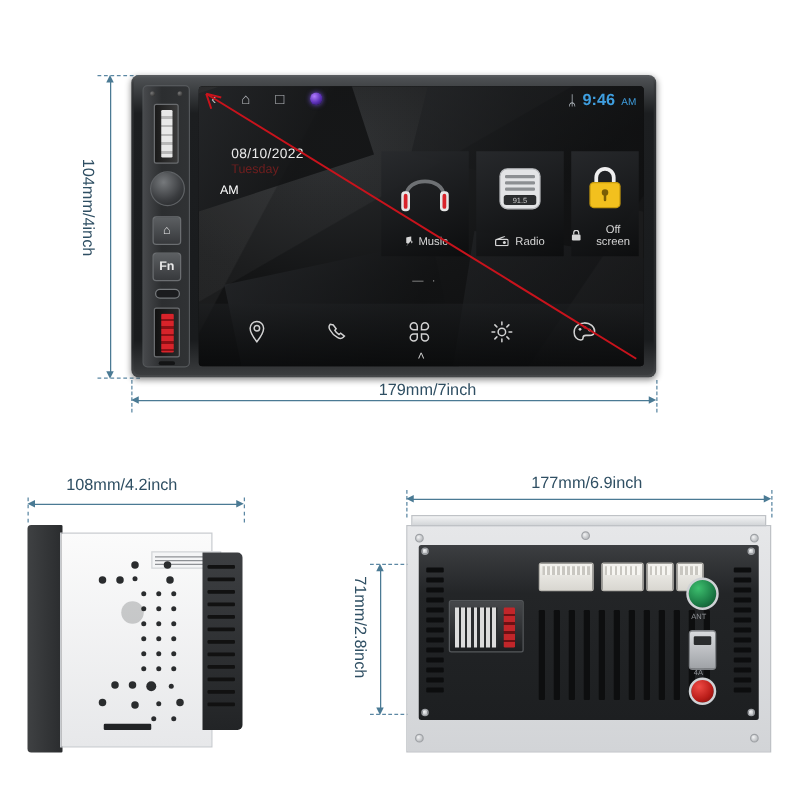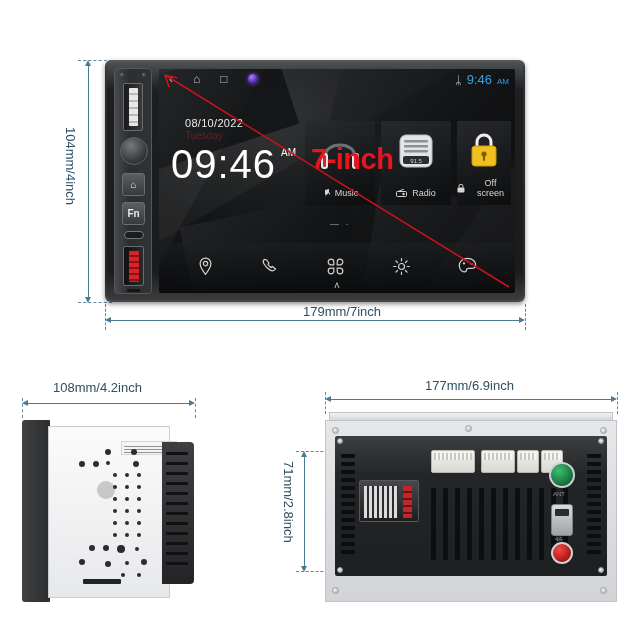--- a/index.html
+++ b/index.html
@@ -62,21 +62,21 @@
   #screen .bg{position:absolute;inset:0;
       background:
         linear-gradient(118deg,rgba(255,255,255,.045) 0 22%,rgba(0,0,0,0) 22.3%),
         linear-gradient(-56deg,rgba(255,255,255,.05) 0 18%,rgba(0,0,0,0) 18.3%),
         linear-gradient(150deg,rgba(255,255,255,.035) 0 40%,rgba(0,0,0,0) 40.3%),
         radial-gradient(ellipse at 30% 20%,#2a2c2e 0%,#141516 45%,#0a0a0b 100%);}
   .poly{position:absolute;background:linear-gradient(135deg,#26282b,#111213 70%);opacity:.85;}
 
   #statusbar{position:absolute;right:6px;top:4px;display:flex;align-items:baseline;gap:5px;z-index:6;}
   #statusbar .bt{color:#cfd6dd;font-size:11px;line-height:1;}
-  #statusbar .clk{color:#3f9fe0;font-size:13px;font-weight:normal;line-height:1;}
+  #statusbar .clk{color:#3f9fe0;font-size:13px;font-weight:bold;line-height:1;}
   #statusbar .ampm{color:#3f9fe0;font-size:8px;line-height:1;}
 
   #topnav{position:absolute;left:10px;top:4px;display:flex;align-items:center;gap:20px;z-index:6;}
   #topnav span{color:#b9bcc0;font-size:12px;line-height:1;display:inline-block;}
   .orb{width:10px;height:10px;border-radius:50%;
       background:radial-gradient(circle at 35% 30%,#b07cff,#5a2fb5 55%,#1c0f45);display:inline-block;
       box-shadow:0 0 4px rgba(130,90,255,.8);}
 
   #datetime{position:absolute;left:26px;top:48px;z-index:6;}
   #date-txt{color:#eaeaea;font-size:11px;letter-spacing:.3px;}
@@ -213,21 +213,20 @@
         <span class="bt">ᛦ</span>
         <span class="clk">9:46</span>
         <span class="ampm">AM</span>
       </div>
 
       <div id="datetime">
         <div id="date-txt">08/10/2022</div>
         <div id="weekday-txt">Tuesday</div>
       </div>
       <div id="clock-row">
-        <div id="clock-big">09:46</div>
         <div id="clock-ampm">AM</div>
       </div>
 
       <div class="tile" id="tile-music">
         <svg width="70" height="46" viewBox="0 0 70 46" style="position:absolute;left:0;top:6px;">
           <path d="M20 30 C20 14, 50 14, 50 30" stroke="#6e7174" stroke-width="3" fill="none" stroke-linecap="round"></path>
           <rect x="16" y="26" width="7" height="16" rx="3" fill="#e6e6e6"></rect>
           <rect x="18" y="28" width="3" height="12" rx="1.5" fill="#d8232a"></rect>
           <rect x="47" y="26" width="7" height="16" rx="3" fill="#e6e6e6"></rect>
           <rect x="49" y="28" width="3" height="12" rx="1.5" fill="#d8232a"></rect>
@@ -268,21 +267,20 @@
         </svg>
         <div class="tile-label">
           <svg width="8" height="9" viewBox="0 0 8 9">
             <rect x="0.5" y="3.5" width="7" height="5" rx="1" fill="#d6d6d6"></rect>
             <path d="M2 3.5 V2.2 a2 2 0 0 1 4 0 V3.5" fill="none" stroke="#d6d6d6"></path>
           </svg>
           <span>Off screen</span>
         </div>
       </div>
 
-      <div id="red-7inch">7-inch</div>
 
       <div id="pill">—  ·</div>
 
       <div id="bottombar">
         <span class="navicon">
           <svg width="17" height="19" viewBox="0 0 17 19">
               <path d="M8.5 1.2c-3 0-5.4 2.4-5.4 5.4 0 4 5.4 10.8 5.4 10.8s5.4-6.8 5.4-10.8c0-3-2.4-5.4-5.4-5.4z" fill="none" stroke="#e2e2e2" stroke-width="1.2"></path>
               <circle cx="8.5" cy="6.6" r="2.2" fill="none" stroke="#e2e2e2" stroke-width="1.2"></circle>
             </svg>
         </span>

